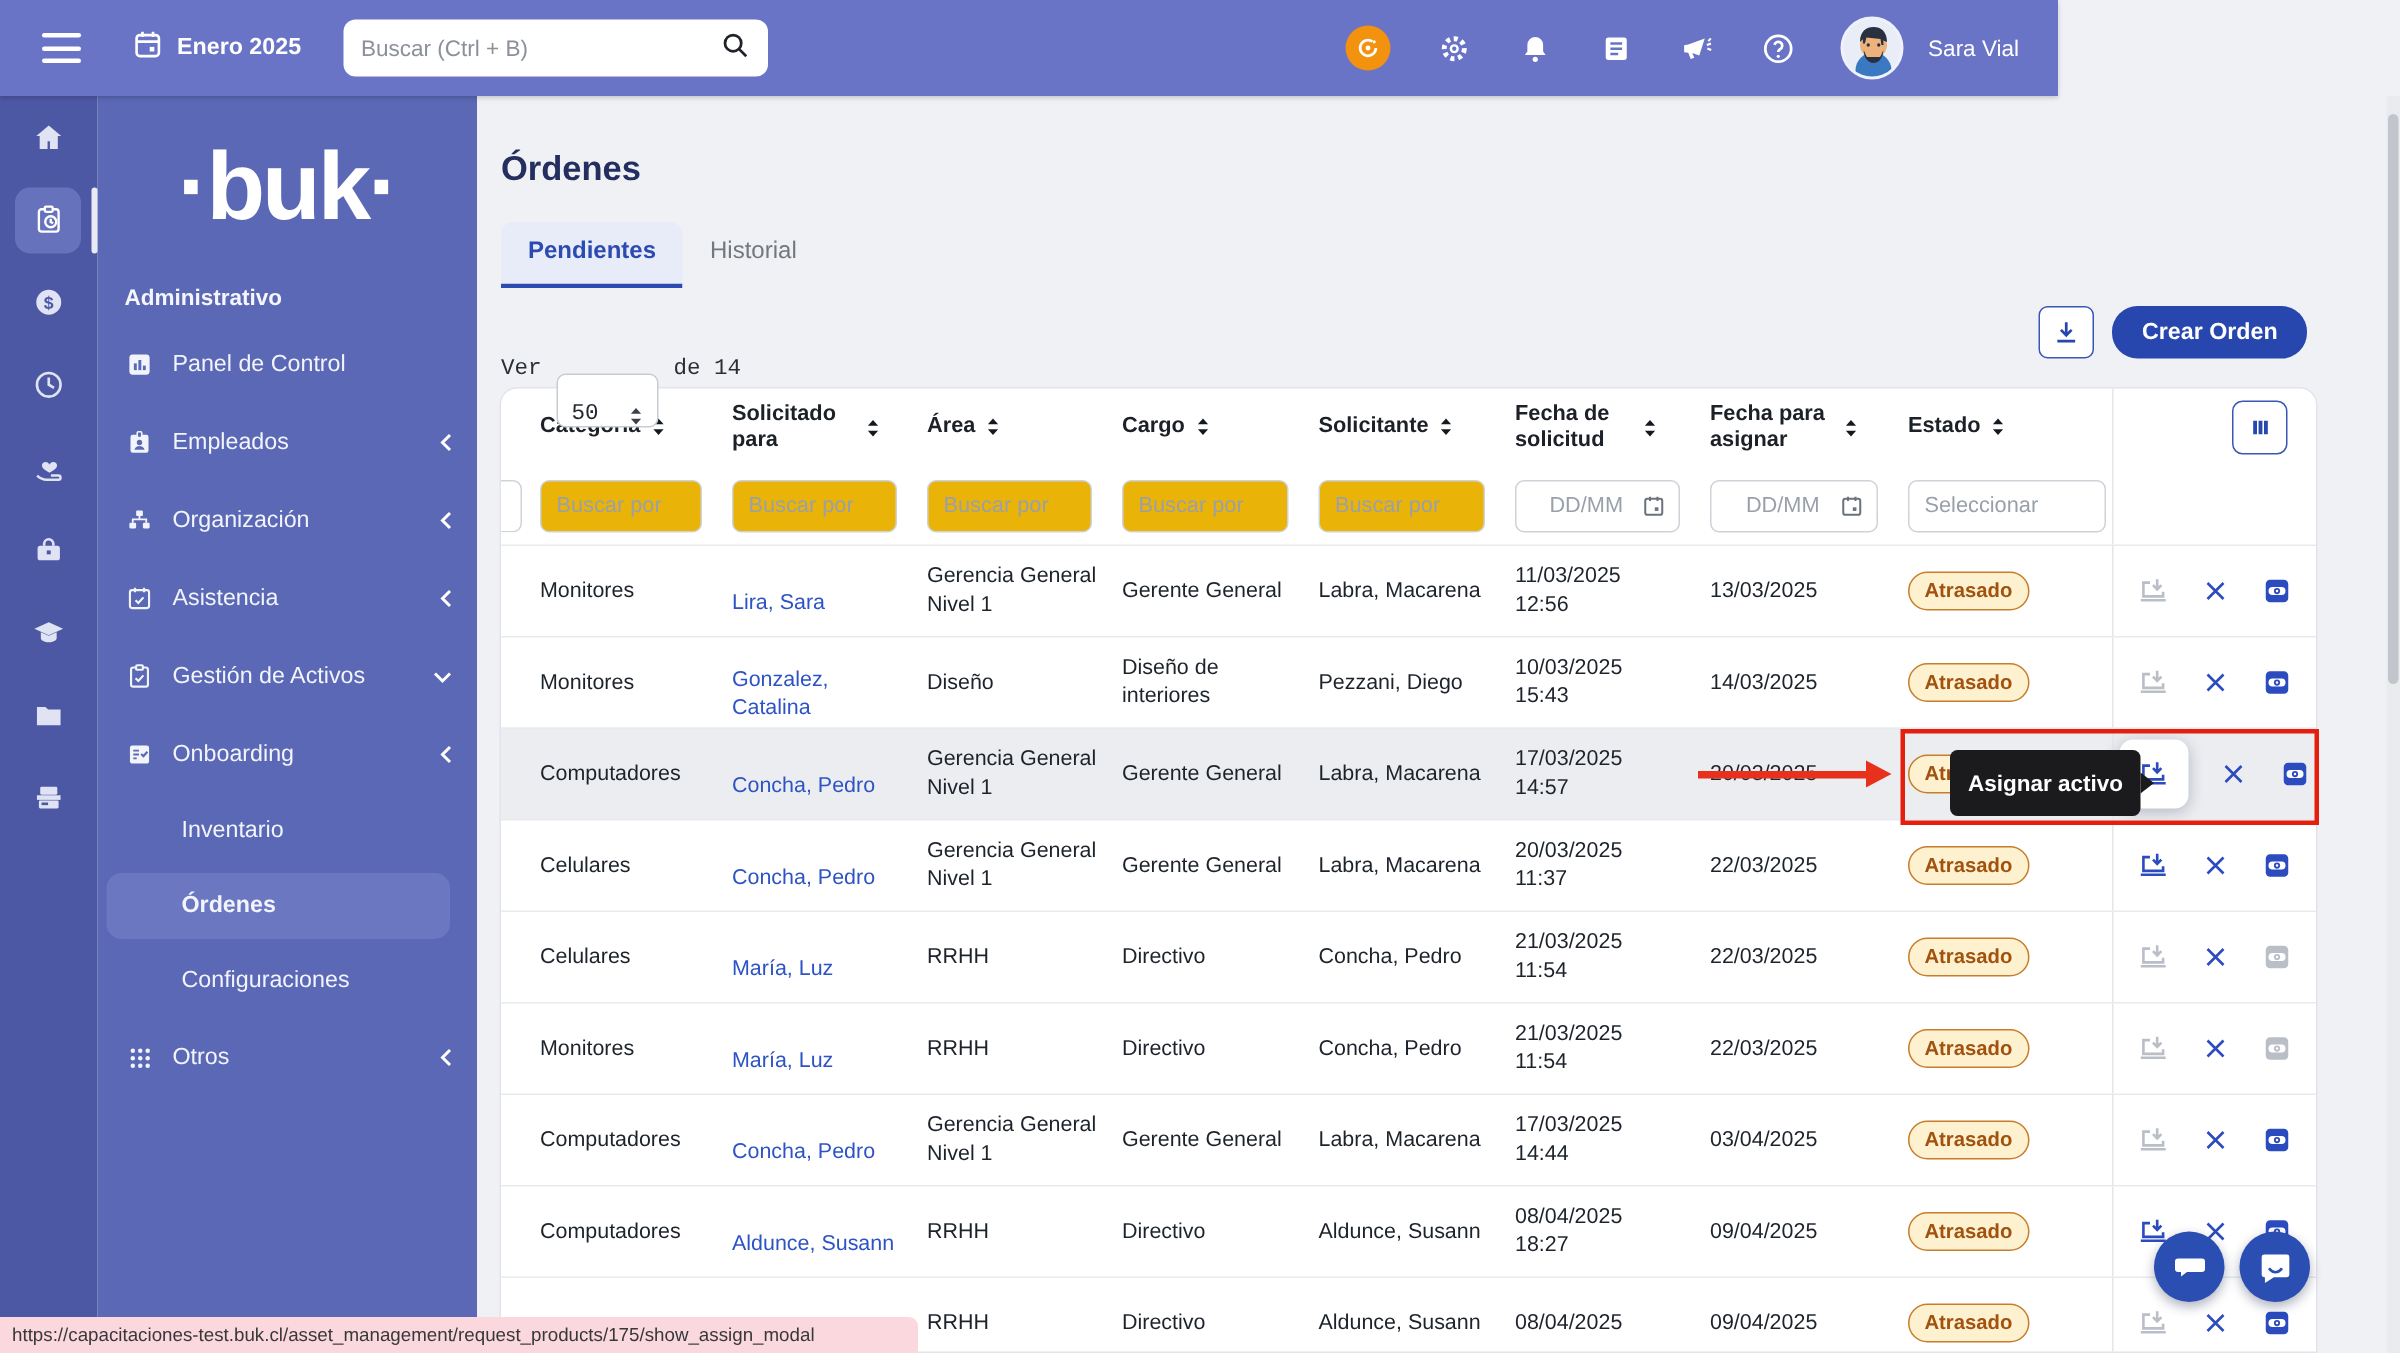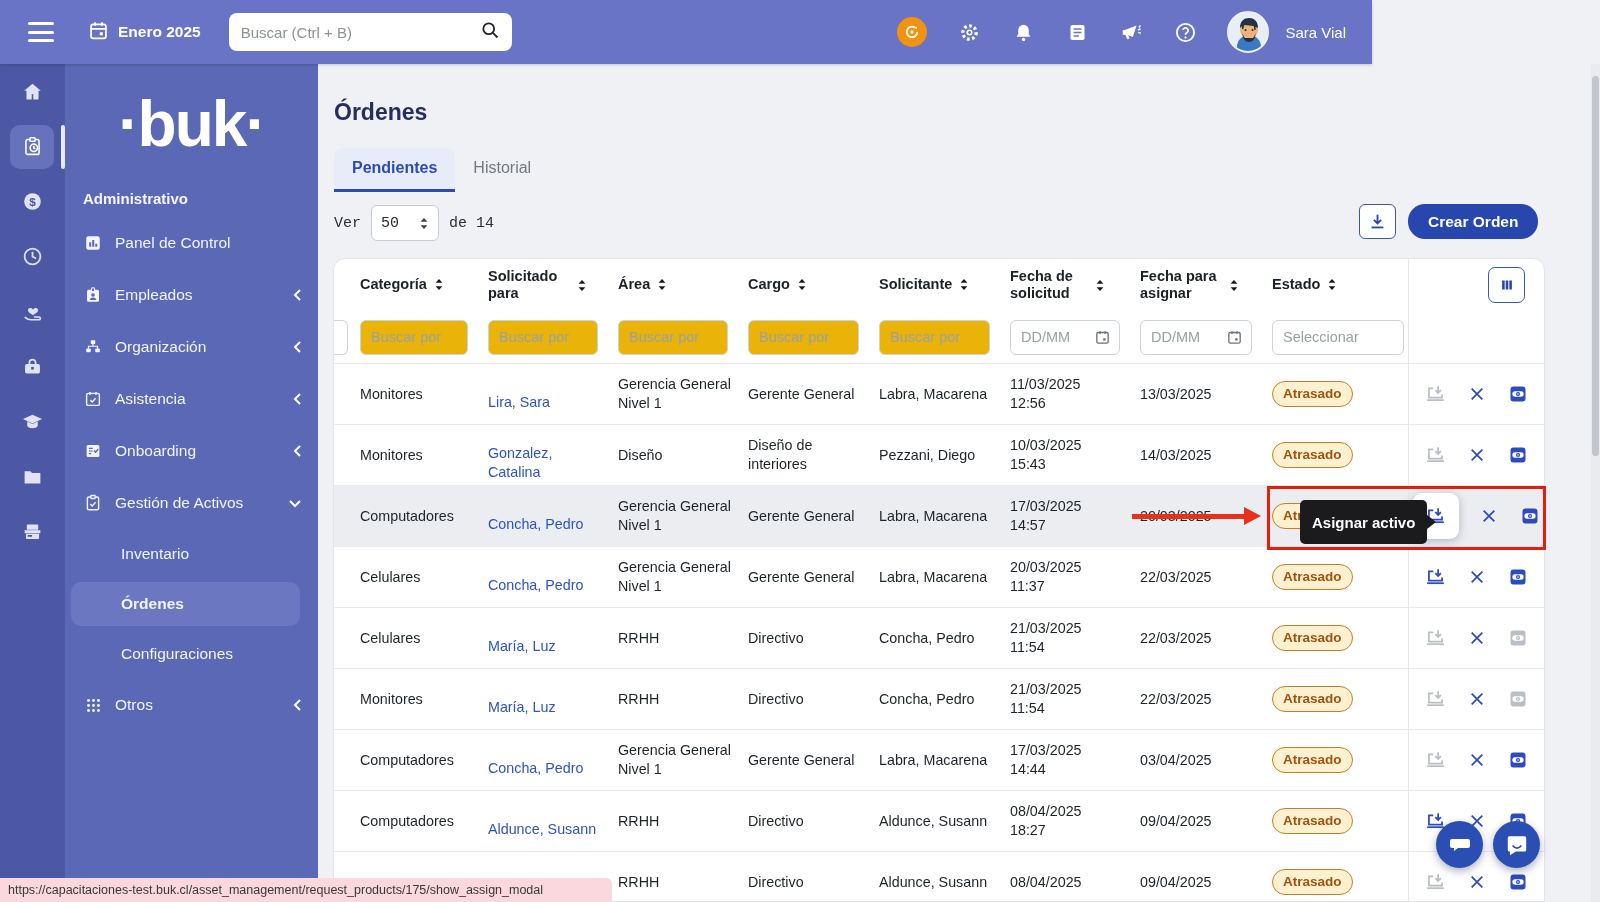--- a/index.html
+++ b/index.html
@@ -39,36 +39,36 @@
   .nav-sub span { position:relative; font-weight:700; }
   .nav-sub:not(.active) span { font-weight:400; }
 
   
   .main-title { position:absolute; left:334px; top:99px; font-size:23px; font-weight:700; color:#242e5f; z-index:5; }
   .tabs { position:absolute; left:334px; top:148px; display:flex; z-index:5; }
   .tab { padding:11px 18px 12px; font-size:16px; cursor:pointer; }
   .tab.active { background:#e8ecf8; color:#2c4bb0; font-weight:700; border-radius:8px 8px 0 0; border-bottom:3px solid #2c4bb0; }
   .tab.inactive { color:#717880; }
   .pager { position:absolute; left:334px; top:205px; display:flex; align-items:center; gap:10px; font-size:15px; color:#2a2f37; z-index:5;font-family:Liberation Mono, monospace; }
-  .pp-select { width:68px; height:36px; background:#fff; border:1px solid #c7cbd3; border-radius:6px; display:flex; align-items:center; padding:0 9px; cursor:pointer; }
+  .pp-select { width:68px; height:36px; background:#fff; border:1px solid #c7cbd3; border-radius:6px; display:flex; align-items:flex-end; padding:0 9px; cursor:pointer;margin-top:44px; }
   .pp-select .val { flex:1; font-size:15px; color:#23282f; }
   .hdr-actions { position:absolute; top:204px; left:1359px; display:flex; gap:12px; z-index:5; }
   .dl-btn { width:37px; height:35px; background:#fff; border:1px solid #3a57b5; border-radius:6px; display:flex; align-items:center; justify-content:center; cursor:pointer; }
   .create-btn { height:35px; padding:0 20px; background:#2746ae; color:#fff; border:none; border-radius:17px; font-size:15.5px; font-weight:700; font-family:inherit; cursor:pointer; }
 
   
   .card { position:absolute; left:333px; top:258px; width:1212px; height:644px; background:#fff; border:1px solid #e2e4e9; border-radius:12px 12px 0 0; overflow:hidden; z-index:3; }
   .trow { display:grid; grid-template-columns:26px 128px 130px 130px 131px 131px 130px 132px 136px 1fr; }
   .thead { height:52px; align-items:center; }
   .th { display:flex; align-items:center; gap:7px; padding-right:10px; font-size:14.5px; font-weight:700; color:#1c2128; line-height:1.2; }
   .sort { flex:0 0 auto; display:flex; cursor:pointer; }
   .tfilter { height:52px; align-items:center; }
   .f-input { width:calc(100% - 20px); height:35px; border:1px solid #ced2d9; border-radius:6px; background:#eab308; font-size:14.5px; color:#30353d; padding:0 10px; font-family:inherit; outline:none; }
   .f-input::placeholder { color:#9aa0aa; }
-  .f-date { width:calc(100% - 20px); height:35px; border:1px solid #ced2d9; border-radius:6px; display:flex; align-items:center; padding:0 8px 0 10px; color:#9aa0aa; font-size:14.5px; background:#fff; cursor:pointer; }
+  .f-date { width:calc(100% - 20px); height:35px; border:1px solid #ced2d9; border-radius:6px; display:flex; align-items:center; padding:0 8px 0 10px; color:#9aa0aa; font-size:14.5px; background:#fff; cursor:pointer;text-align:center; }
   .f-date span { flex:1; }
   .f-sel { width:132px; height:35px; border:1px solid #ced2d9; border-radius:6px; display:flex; align-items:center; padding:0 10px; color:#9aa0aa; font-size:14.5px; background:#fff; cursor:pointer; }
   .sliver { height:35px; width:14px; border:1px solid #ced2d9; border-left:none; border-radius:0 6px 6px 0; background:#fff; margin-right:12px; }
   .tr { height:61px; border-top:1px solid #e8eaee; align-items:center; }
   .tr.hl { background:#ebedf0; }
   .td { font-size:14.3px; color:#1d232b; line-height:1.32; padding-right:14px; }
   .td.link { color:#2d53c4; cursor:pointer;margin-top:16px; }
   .td .t2 { display:block; }
   .badge { display:inline-block; padding:3px 10px 4px; border:1.5px solid #c87d2a; border-radius:13px; background:#fdf1cf; color:#a0520e; font-size:13.5px; font-weight:700; }
   .acell { height:100%; border-left:1px solid #e4e6eb; display:flex; align-items:center; justify-content:center; gap:19px; position:relative; }
@@ -289,45 +289,45 @@
       </span>
     <span>Asistencia</span>
     <span class="chev">
         <svg width="10" height="14" viewBox="0 0 10 14" fill="none" stroke="#fff" stroke-width="2">
           <path d="M8 2 3 7l5 5"></path>
         </svg>
       </span>
   </div>
   <div class="nav-item">
     <span class="nicon">
+        <svg width="18" height="18" viewBox="0 0 24 24" fill="none" stroke="#f2f4fb" stroke-width="1.9">
+          <rect x="4.5" y="4" width="15" height="17" rx="2"></rect>
+          <rect x="9" y="2" width="6" height="4" rx="1" fill="#5b68b5"></rect>
+          <path d="m8.5 13.5 2.5 2.5 4.5-5"></path>
+        </svg>
+      </span>
+    <span>Gestión de Activos</span>
+    <span class="chev">
+        <svg width="14" height="10" viewBox="0 0 14 10" fill="none" stroke="#fff" stroke-width="2">
+          <path d="M2 3l5 5 5-5"></path>
+        </svg>
+      </span>
+  </div>
+  <div class="nav-item">
+    <span class="nicon">
         <svg width="18" height="18" viewBox="0 0 24 24">
           <rect x="3.5" y="4" width="17" height="16" rx="2" fill="#f2f4fb"></rect>
           <path d="M6.5 8.5h5M6.5 12h5M6.5 15.5h3" stroke="#5b68b5" stroke-width="1.6"></path>
           <path d="m13.5 11.5 2 2 3.5-4" stroke="#5b68b5" stroke-width="2" fill="none"></path>
         </svg>
       </span>
     <span>Onboarding</span>
     <span class="chev">
         <svg width="10" height="14" viewBox="0 0 10 14" fill="none" stroke="#fff" stroke-width="2">
           <path d="M8 2 3 7l5 5"></path>
-        </svg>
-      </span>
-  </div>
-  <div class="nav-item">
-    <span class="nicon">
-        <svg width="18" height="18" viewBox="0 0 24 24" fill="none" stroke="#f2f4fb" stroke-width="1.9">
-          <rect x="4.5" y="4" width="15" height="17" rx="2"></rect>
-          <rect x="9" y="2" width="6" height="4" rx="1" fill="#5b68b5"></rect>
-          <path d="m8.5 13.5 2.5 2.5 4.5-5"></path>
-        </svg>
-      </span>
-    <span>Gestión de Activos</span>
-    <span class="chev">
-        <svg width="14" height="10" viewBox="0 0 14 10" fill="none" stroke="#fff" stroke-width="2">
-          <path d="M2 3l5 5 5-5"></path>
         </svg>
       </span>
   </div>
   <div class="nav-sub">
       <span>Inventario</span>
     </div>
   <div class="nav-sub active">
       <span>Órdenes</span>
     </div>
   <div class="nav-sub">

